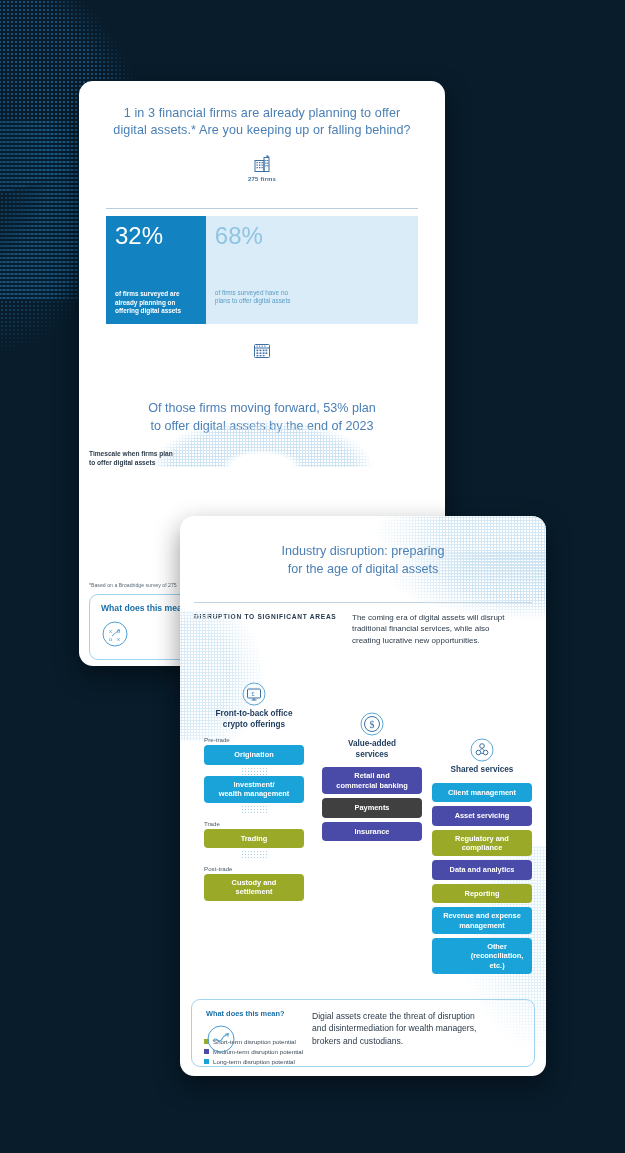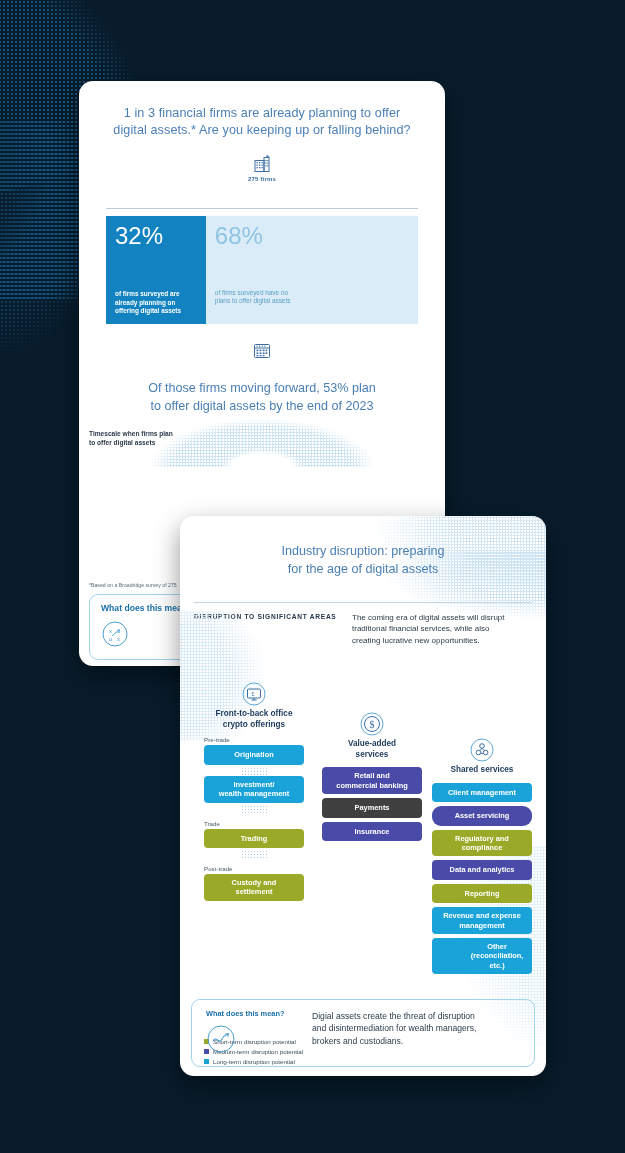--- a/index.html
+++ b/index.html
@@ -151,20 +151,21 @@
     -webkit-mask-image: radial-gradient(ellipse 120px 52px at 50% 100%, transparent 25%, #000 34%, #000 76%, transparent 93%);
     mask-image: radial-gradient(ellipse 120px 52px at 50% 100%, transparent 25%, #000 34%, #000 76%, transparent 93%);
     opacity: .7;
   }
   .subheadline {
     text-align: center;
     color: #4a7fb5;
     font-size: 12.6px;
     line-height: 18px;
     padding: 4px 34px 0 34px;
+    margin-top: 20px;
   }
 
   
   .chart-wrap {
     position: relative;
     margin-top: 14px;
     height: 130px;
   }
   .chart-caption {
     position: absolute;
@@ -604,21 +605,21 @@
             <circle cx="8.4" cy="14.5" r="2.3" fill="none" stroke="#3d6fa3" stroke-width="1"></circle>
             <circle cx="15.6" cy="14.5" r="2.3" fill="none" stroke="#3d6fa3" stroke-width="1"></circle>
             <path d="M12 10.3 L9.6 12.8 M12 10.3 L14.4 12.8 M10.5 15.3 L13.5 15.3" stroke="#3d6fa3" stroke-width=".9" fill="none"></path>
           </svg>
           <div class="col-title">
             <div>Shared services</div>
           </div>
         </div>
         <div id="col-shr-body" style="margin-top:7px">
             <div class="pill" style="background: rgb(26, 163, 216);">Client management</div>
-            <div class="pill" style="background: rgb(74, 74, 168); border-radius: 9px;">Asset servicing</div>
+            <div class="pill" style="background: rgb(74, 74, 168);">Asset servicing</div>
             <div class="pill two" style="background: rgb(154, 170, 40);">
               <div>Regulatory and</div>
               <div>compliance</div>
             </div>
             <div class="pill" style="background: rgb(74, 74, 168);">Data and analytics</div>
             <div class="pill" style="background: rgb(154, 170, 40);">Reporting</div>
             <div class="pill two" style="background: rgb(26, 163, 216);">
               <div>Revenue and expense</div>
               <div>management</div>
             </div>

